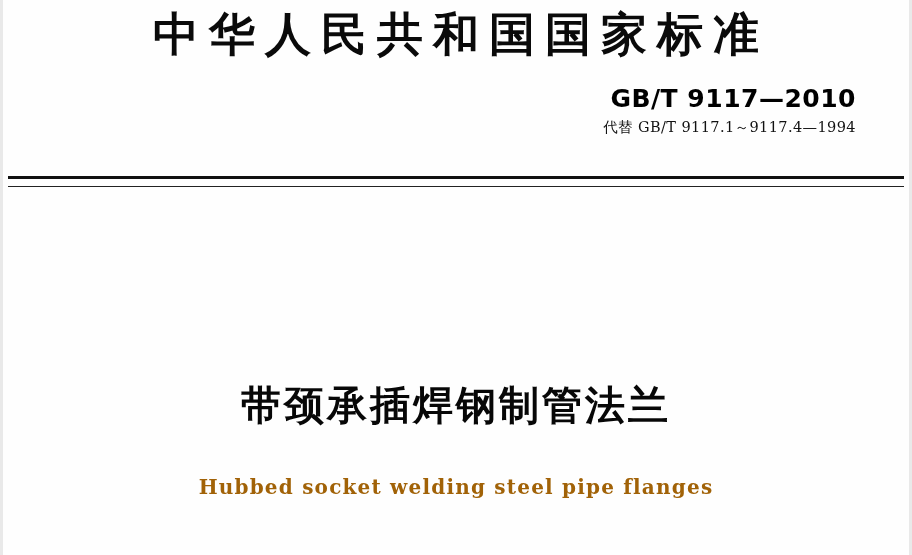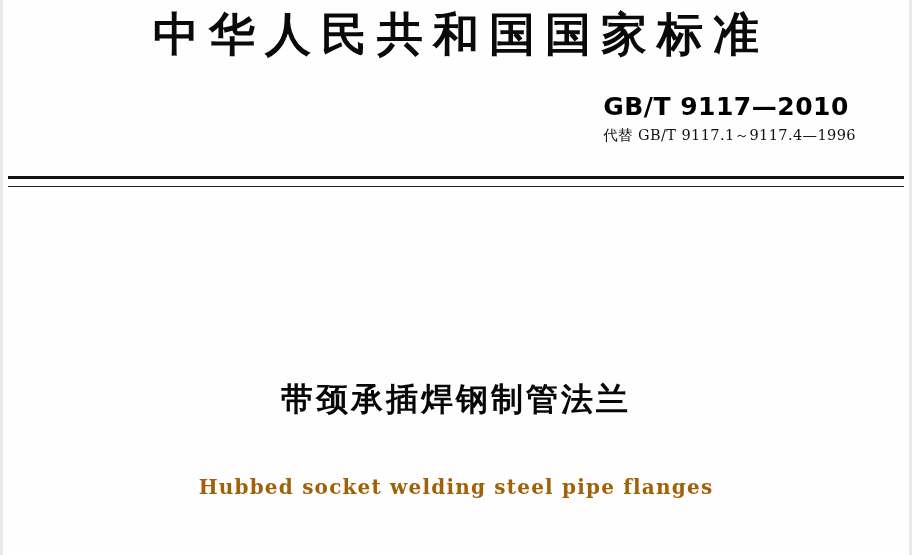--- a/index.html
+++ b/index.html
@@ -37,23 +37,23 @@
     letter-spacing: 10px;
     line-height: 1.25;
     color: #0a0a0a;
     white-space: nowrap;
     padding-left: 10px;
   }
 
   
   .std-num-block {
     position: absolute;
-    top: 92px;
+    top: 84px;
     right: 56px;
-    text-align: left;
+    text-align: right;
   }
   .std-number {
     font-family: "DejaVu Sans", sans-serif;
     font-weight: bold;
     font-size: 25px;
     letter-spacing: 0.5px;
     color: #000;
     line-height: 1.2;
   }
   .std-replaces {
@@ -85,21 +85,21 @@
 
   
   .doc-title-cn {
     position: absolute;
     top: 378px;
     left: 0;
     width: 912px;
     text-align: center;
     font-family: "DejaVu Sans", sans-serif;
     font-weight: bold;
-    font-size: 32px;
+    font-size: 40px;
     letter-spacing: 3px;
     color: #070707;
   }
 
   
   .doc-title-en {
     position: absolute;
     top: 475px;
     left: 0;
     width: 912px;
@@ -129,21 +129,21 @@
 
   <div class="edge-left"></div>
   <div class="edge-right"></div>
 
   <div class="banner">
     <div class="banner-title">中华人民共和国国家标准</div>
   </div>
 
   <div class="std-num-block">
     <div class="std-number">GB/T 9117—2010</div>
-    <div class="std-replaces">代替 GB/T 9117.1～9117.4—1996</div>
+    <div class="std-replaces">代替 GB/T 9117.1～9117.4—1994</div>
   </div>
 
   <div class="rule-thick" id="rule1"></div>
   <div class="rule-thin" id="rule2"></div>
 
   <div class="doc-title-cn">带颈承插焊钢制管法兰</div>
 
   <div class="doc-title-en">Hubbed socket welding steel pipe flanges</div>
 
 </div>

